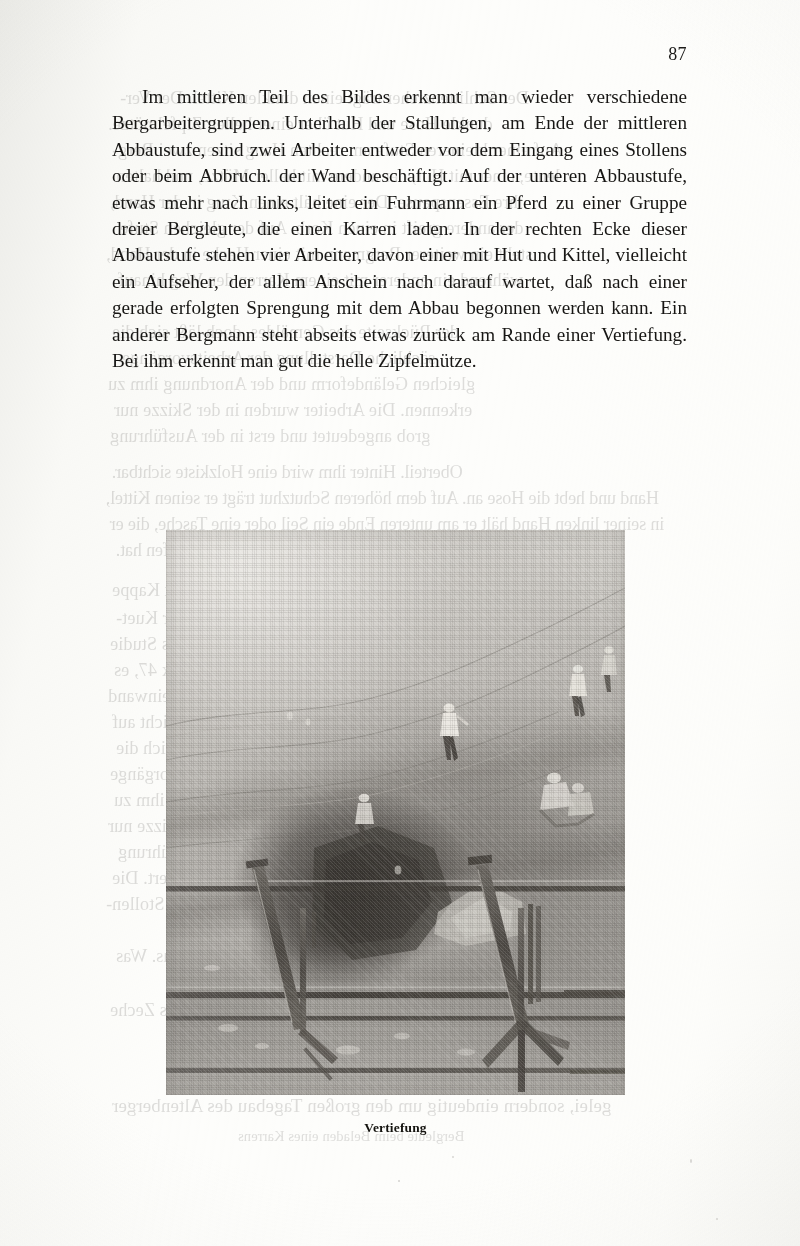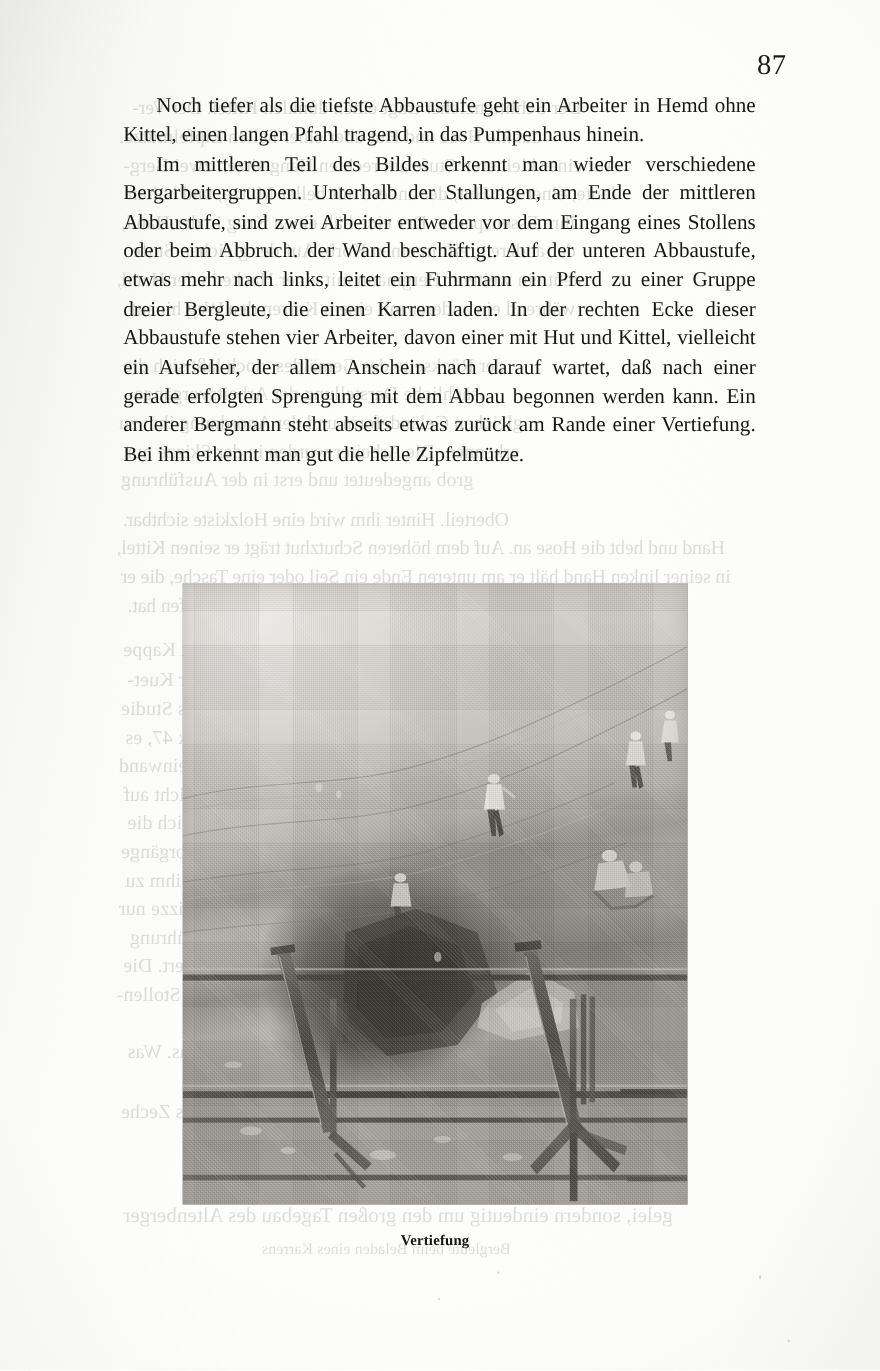--- a/index.html
+++ b/index.html
@@ -75,25 +75,24 @@
     top: 84px;
     width: 575px;
     z-index: 10;
   }
   #folio {
     position: absolute;
     left: 0;
     top: 44px;
     width: 687px;
     text-align: right;
-    font-size: 26px;
+    font-size: 18px;
     color: #1c1b19;
     z-index: 11;
     letter-spacing: 0.4px;
-    padding-left: 28px;
   }
   .body-par {
     margin: 0;
     font-size: 19.2px;
     line-height: 26.4px;
     color: #171614;
     text-align: justify;
     text-indent: 30px;
     -webkit-font-smoothing: antialiased;
   }
@@ -225,21 +224,20 @@
     <div class="bleed-line" style="left:106px; top:894px;">Handlung zeigt keineswegs eine Stollen-</div>
     <div class="bleed-line" style="left:116px; top:946px;">sondern eine Arbeit im Pumpenhaus. Was</div>
     <div class="bleed-line" style="left:110px; top:1000px;">hier dargestellt ist, handelt sich um das Zeche</div>
     <div class="bleed-line" style="left:112px; top:1095px; font-size:19px;">gelei, sondern eindeutig um den großen Tagebau des Altenberger</div>
     <div class="bleed-line" style="left:238px; top:1128px; font-size:14.5px;">Bergleute beim Beladen eines Karrens</div>
   </div>
 
   <div id="folio">87</div>
 
   <div id="text-column">
-    <p class="body-par">Noch tiefer als die tiefste Abbaustufe geht ein Arbeiter in Hemd ohne Kittel, einen langen Pfahl tragend, in das Pumpenhaus hinein.</p>
     <p class="body-par">Im mittleren Teil des Bildes erkennt man wieder verschiedene Bergarbeitergruppen. Unterhalb der Stallungen, am Ende der mittleren Abbaustufe, sind zwei Arbeiter entweder vor dem Eingang eines Stollens oder beim Abbruch. der Wand beschäftigt. Auf der unteren Abbaustufe, etwas mehr nach links, leitet ein Fuhrmann ein Pferd zu einer Gruppe dreier Bergleute, die einen Karren laden. In der rechten Ecke dieser Abbaustufe stehen vier Arbeiter, davon einer mit Hut und Kittel, vielleicht ein Aufseher, der allem Anschein nach darauf wartet, daß nach einer gerade erfolgten Sprengung mit dem Abbau begonnen werden kann. Ein anderer Bergmann steht abseits etwas zurück am Rande einer Vertiefung. Bei ihm erkennt man gut die helle Zipfelmütze.</p>
   </div>
 
   <div id="plate">
     <div class="layer tone-base"></div>
     <div class="layer tone-terraces"></div>
     <div class="layer tone-darkmass"></div>
     <div class="layer tone-floor"></div>
 
     <svg class="figures" viewBox="0 0 459 565" preserveAspectRatio="none">

